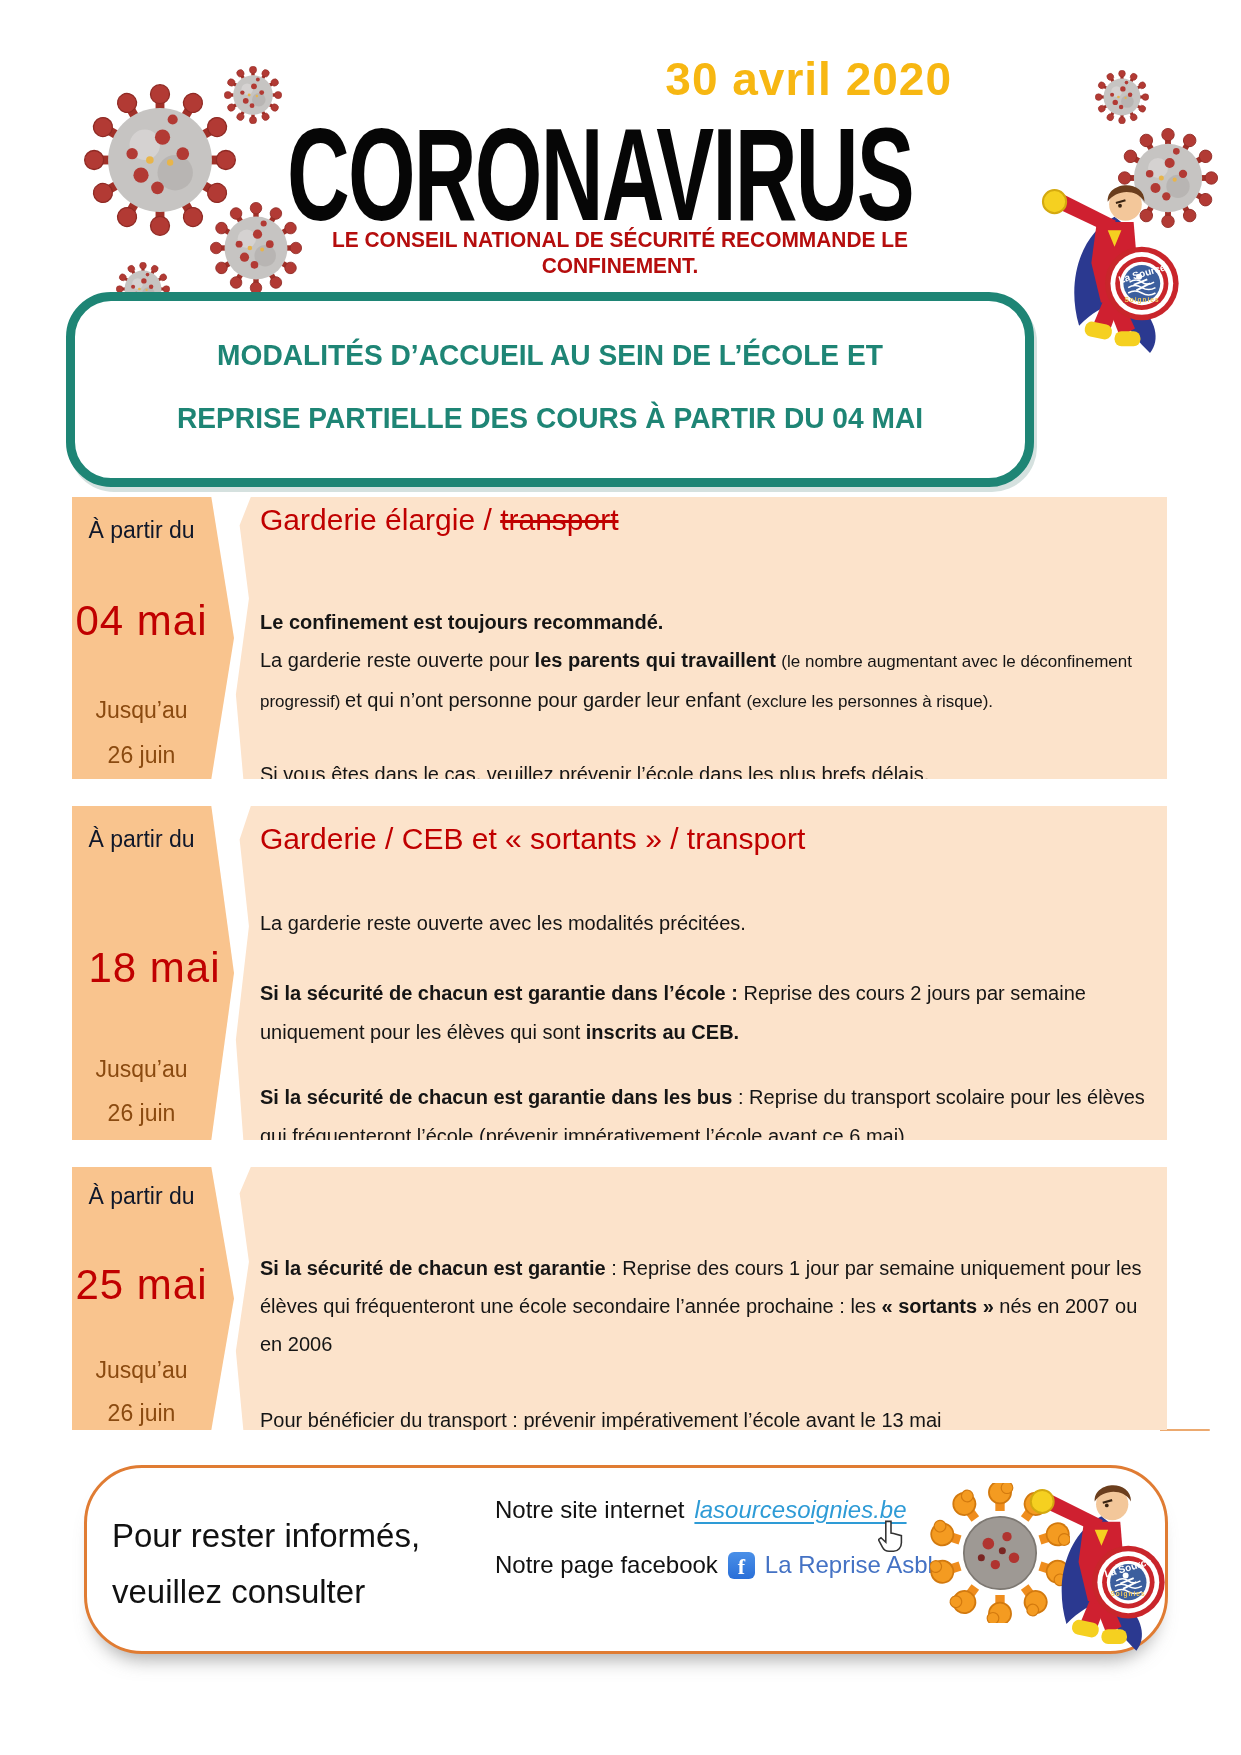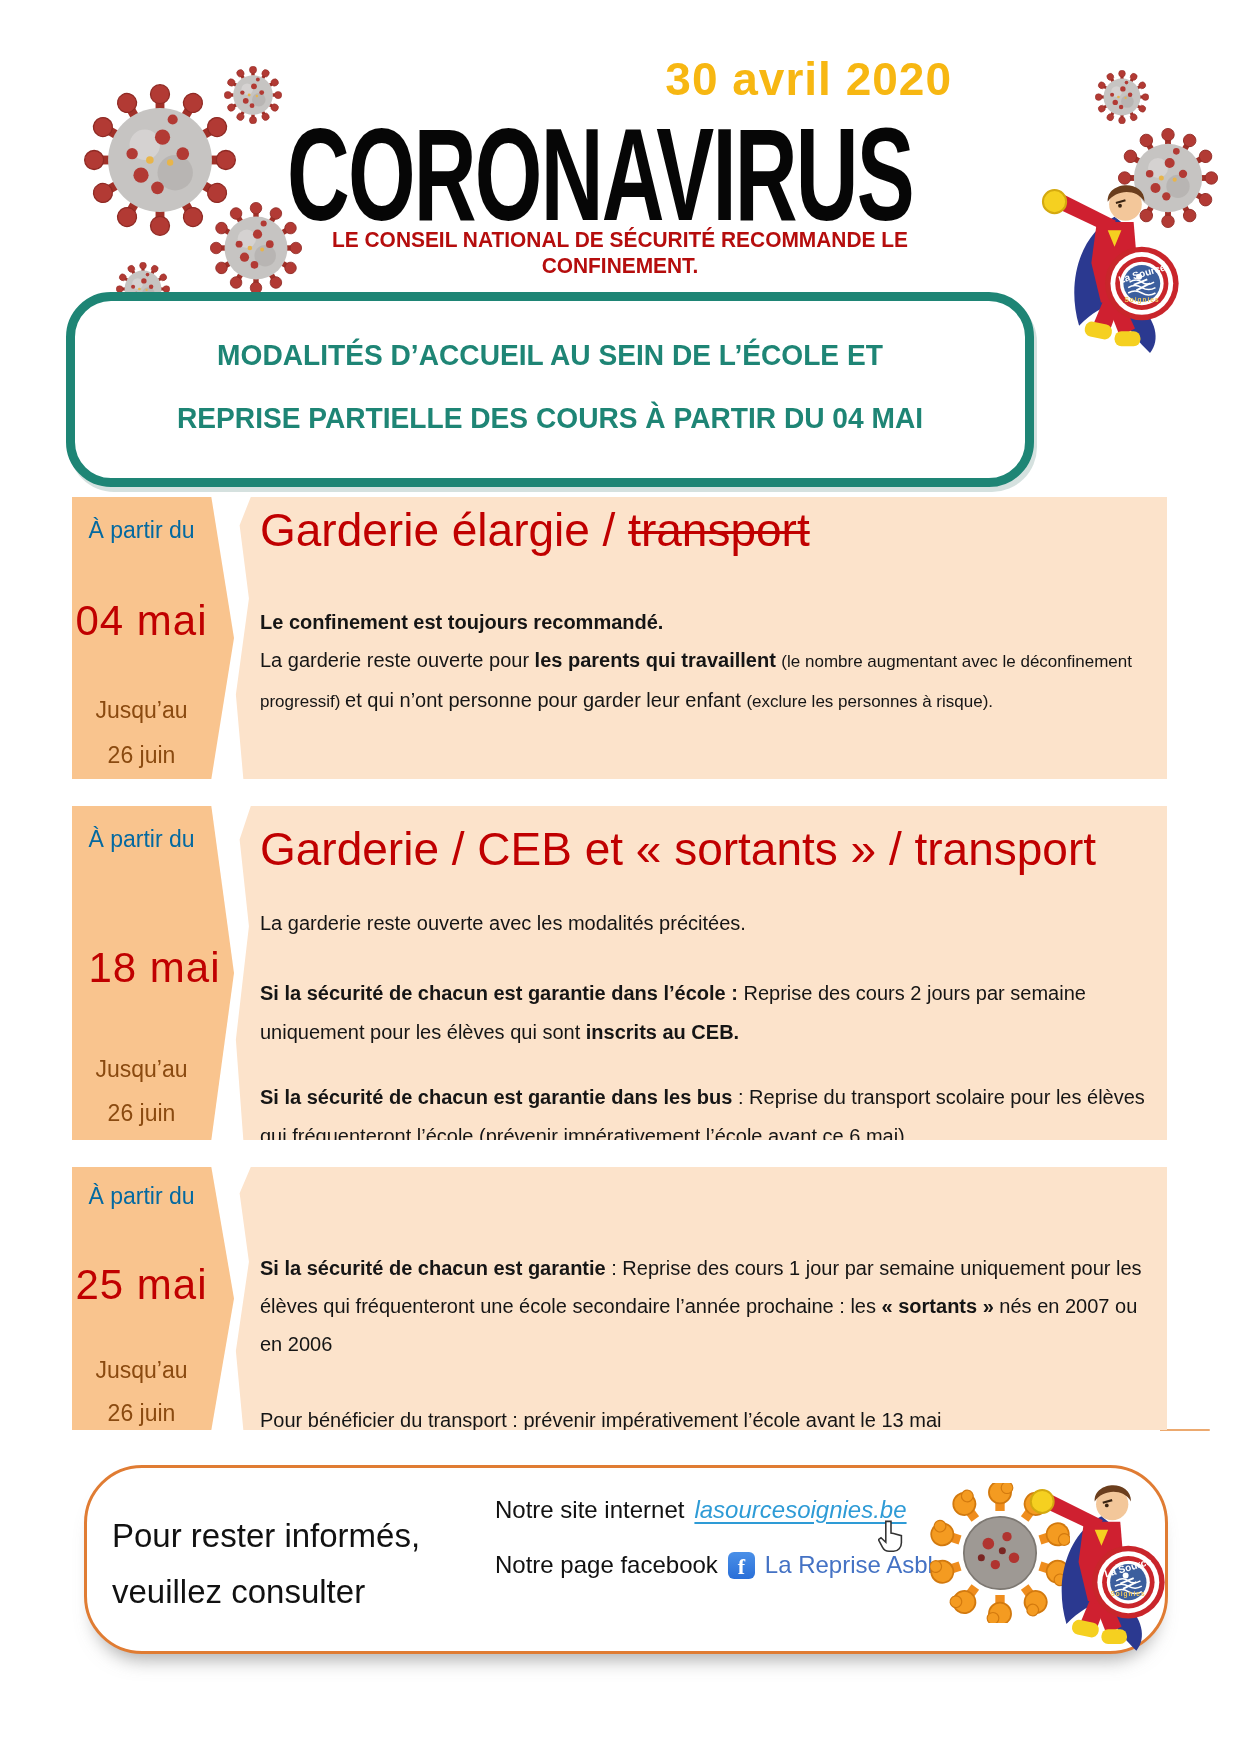--- a/index.html
+++ b/index.html
@@ -25,26 +25,26 @@
   .mascot{position:absolute;z-index:6;}
   .logo-label{position:absolute;z-index:7;text-align:center;font-weight:700;pointer-events:none;}
   .logo-name{width:70px;font-size:10px;color:#fff;transform:rotate(-16deg);}
   .logo-city{width:64px;font-size:6.5px;color:#f0c75c;letter-spacing:1px;}
 
   
   .row{position:absolute;left:0;width:1241px;z-index:2;}
   .dateblock{position:absolute;left:72px;width:162px;background:#F9C48E;
              clip-path:polygon(0 0,86% 0,100% 50%,86% 100%,0 100%);}
   .dateblock span{position:absolute;left:0;width:139px;display:block;text-align:center;}
-  .from{color:#0369a1;font-size:23px;}
+  .from{color:#0f172a;font-size:23px;}
   .bigdate{color:#C00000;font-size:42px;letter-spacing:1px;}
   .until,.end{color:#8a4a10;font-size:23px;}
   .content{position:absolute;left:234px;width:933px;background:#FCE3CB;
            clip-path:polygon(1.8% 0%,100% 0%,100% 100%,1% 100%,0.2% 70%,1.6% 36%,0.6% 10%);}
-  .sec-title{position:absolute;left:26px;font-size:46px;color:#C00000;white-space:nowrap;}
+  .sec-title{position:absolute;left:26px;font-size:30px;color:#C00000;white-space:nowrap;}
   .strike{text-decoration:line-through;text-decoration-thickness:3px;}
   .para{position:absolute;left:26px;right:22px;font-size:20px;line-height:39px;color:#151515;}
   .bd{font-weight:700;} .sm{font-size:17px;} 
   .un{text-decoration:underline;text-underline-offset:4px;}
 
   
   .r1{top:497px;} .r1 .dateblock,.r1 .content{height:282px;}
   .r1 .from{top:20px;} .r1 .bigdate{top:100px;} .r1 .until{top:200px;} .r1 .end{top:245px;}
   .r1 .sec-title{top:6px;} .r1 .p1{top:86px;} .r1 .p2{top:124px;} .r1 .p3{top:238px;}
   
@@ -255,20 +255,23 @@
     <div class="content">
       <div class="sec-title">
         <span>Garderie élargie / </span><span class="strike">transport</span>
       </div>
       <p class="para p1">
         <span class="bd">Le confinement est toujours recommandé.</span>
       </p>
       <p class="para p2">
         <span>La garderie reste ouverte pour </span><span class="bd">les parents qui travaillent </span><span class="sm">(le nombre augmentant avec le déconfinement progressif) </span><span>et qui n’ont personne pour garder leur enfant </span><span class="sm">(exclure les personnes à risque).</span>
       </p>
+      <p class="para p3">
+        <span class="un">Si vous êtes dans le cas, veuillez prévenir l’école dans les plus brefs délais.</span>
+      </p>
     </div>
   </section>
 
   <section class="row r2">
     <div class="dateblock">
       <span class="from">À partir du</span>
       <span class="bigdate">18 mai</span>
       <span class="until">Jusqu’au</span>
       <span class="end">26 juin</span>
     </div>

